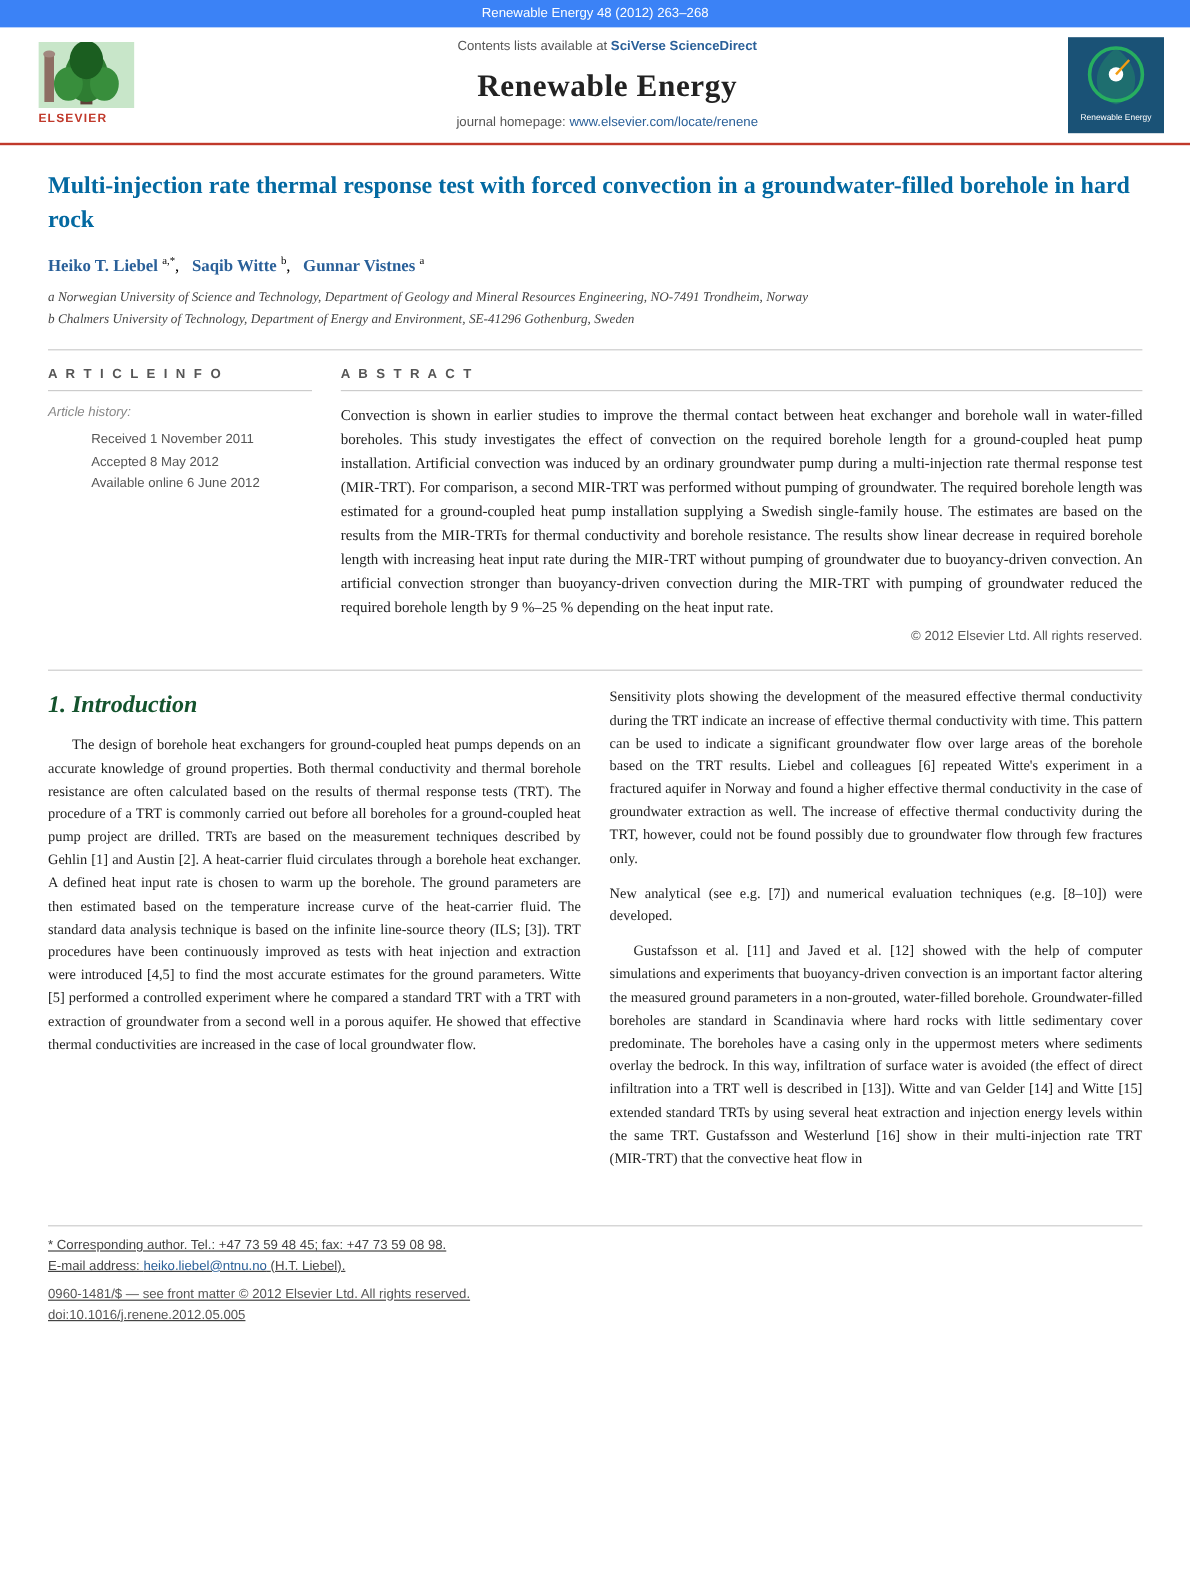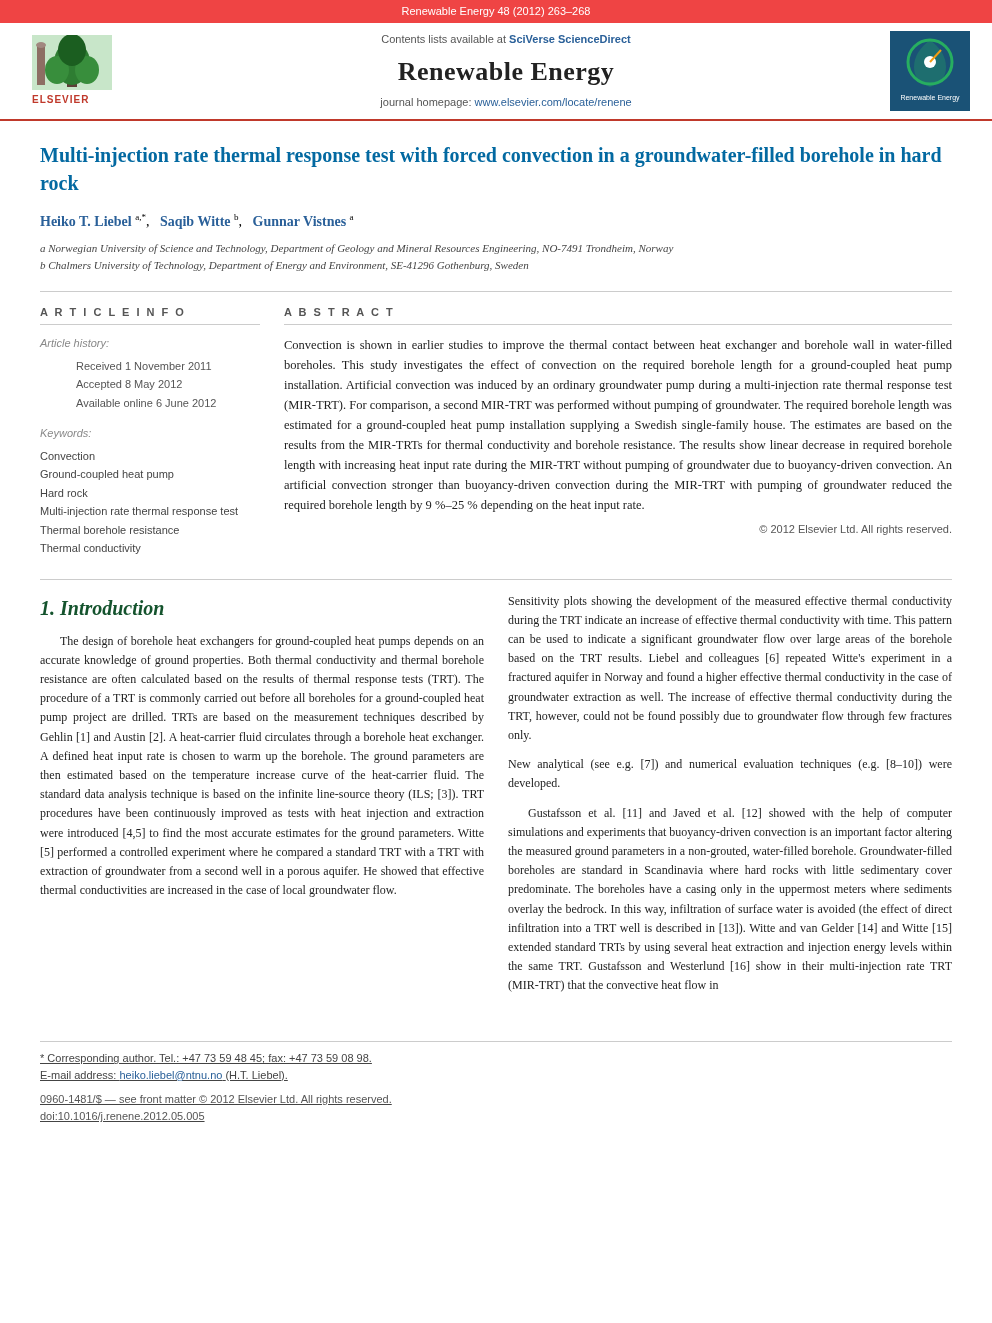--- a/index.html
+++ b/index.html
@@ -8,21 +8,21 @@
       background: #fff;
       color: #000;
       width: 992px;
       min-height: 1323px;
       font-size: 13px;
       line-height: 1.5;
     }
 
     
     .top-bar {
-      background: #ef4444;
+      background: #3b82f6;
       color: #fff;
       text-align: center;
       font-size: 11px;
       padding: 3px 0;
       font-family: Arial, sans-serif;
     }
 
     
     .journal-header {
       display: flex;
@@ -333,29 +333,20 @@
 
   <div class="two-col">
 
     <div class="col-left">
       <div class="section-heading">A R T I C L E   I N F O</div>
       <div class="article-info-label">Article history:</div>
       <div class="article-info-date">Received 1 November 2011</div>
       <div class="article-info-date">Accepted 8 May 2012</div>
       <div class="article-info-date">Available online 6 June 2012</div>
 
-      <div class="keywords-section">
-        <div class="article-info-label">Keywords:</div>
-        <div class="keyword-item">Convection</div>
-        <div class="keyword-item">Ground-coupled heat pump</div>
-        <div class="keyword-item">Hard rock</div>
-        <div class="keyword-item">Multi-injection rate thermal response test</div>
-        <div class="keyword-item">Thermal borehole resistance</div>
-        <div class="keyword-item">Thermal conductivity</div>
-      </div>
     </div>
 
     <div class="col-right">
       <div class="section-heading">A B S T R A C T</div>
       <div class="abstract-text">Convection is shown in earlier studies to improve the thermal contact between heat exchanger and borehole wall in water-filled boreholes. This study investigates the effect of convection on the required borehole length for a ground-coupled heat pump installation. Artificial convection was induced by an ordinary groundwater pump during a multi-injection rate thermal response test (MIR-TRT). For comparison, a second MIR-TRT was performed without pumping of groundwater. The required borehole length was estimated for a ground-coupled heat pump installation supplying a Swedish single-family house. The estimates are based on the results from the MIR-TRTs for thermal conductivity and borehole resistance. The results show linear decrease in required borehole length with increasing heat input rate during the MIR-TRT without pumping of groundwater due to buoyancy-driven convection. An artificial convection stronger than buoyancy-driven convection during the MIR-TRT with pumping of groundwater reduced the required borehole length by 9 %–25 % depending on the heat input rate.</div>
       <div class="copyright-line">© 2012 Elsevier Ltd. All rights reserved.</div>
     </div>
   </div>
 
   <hr class="section-divider">

